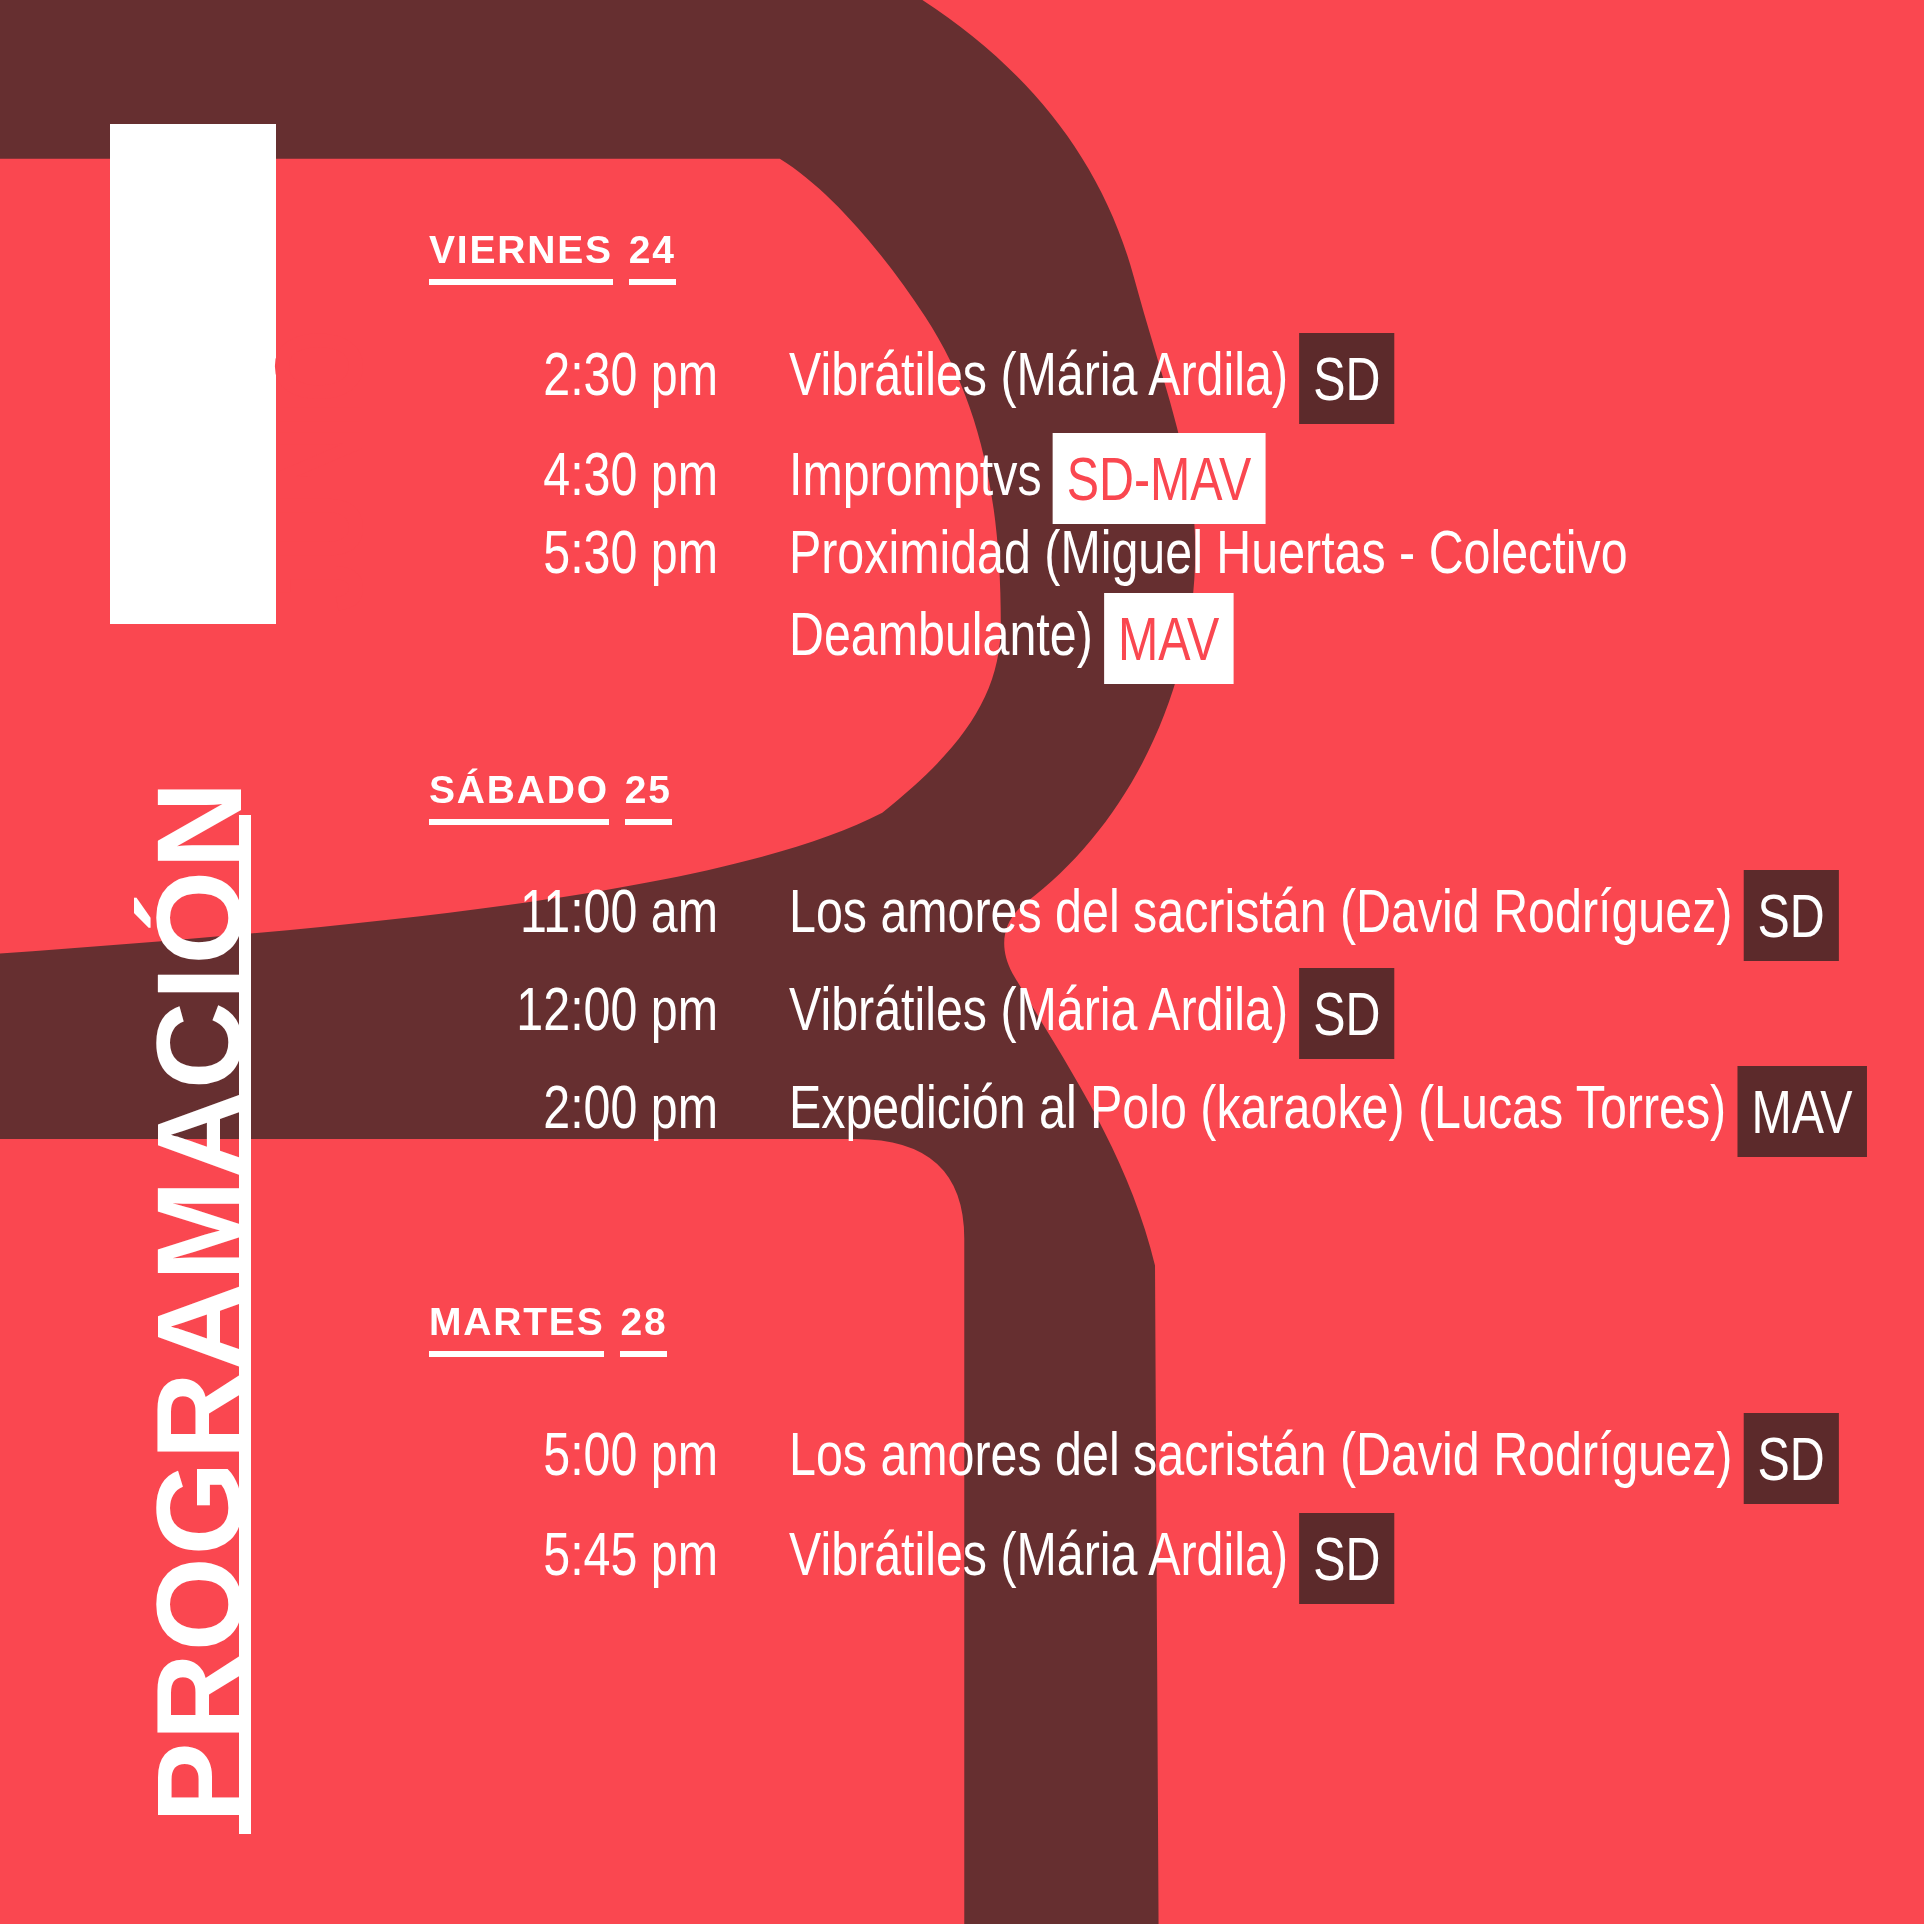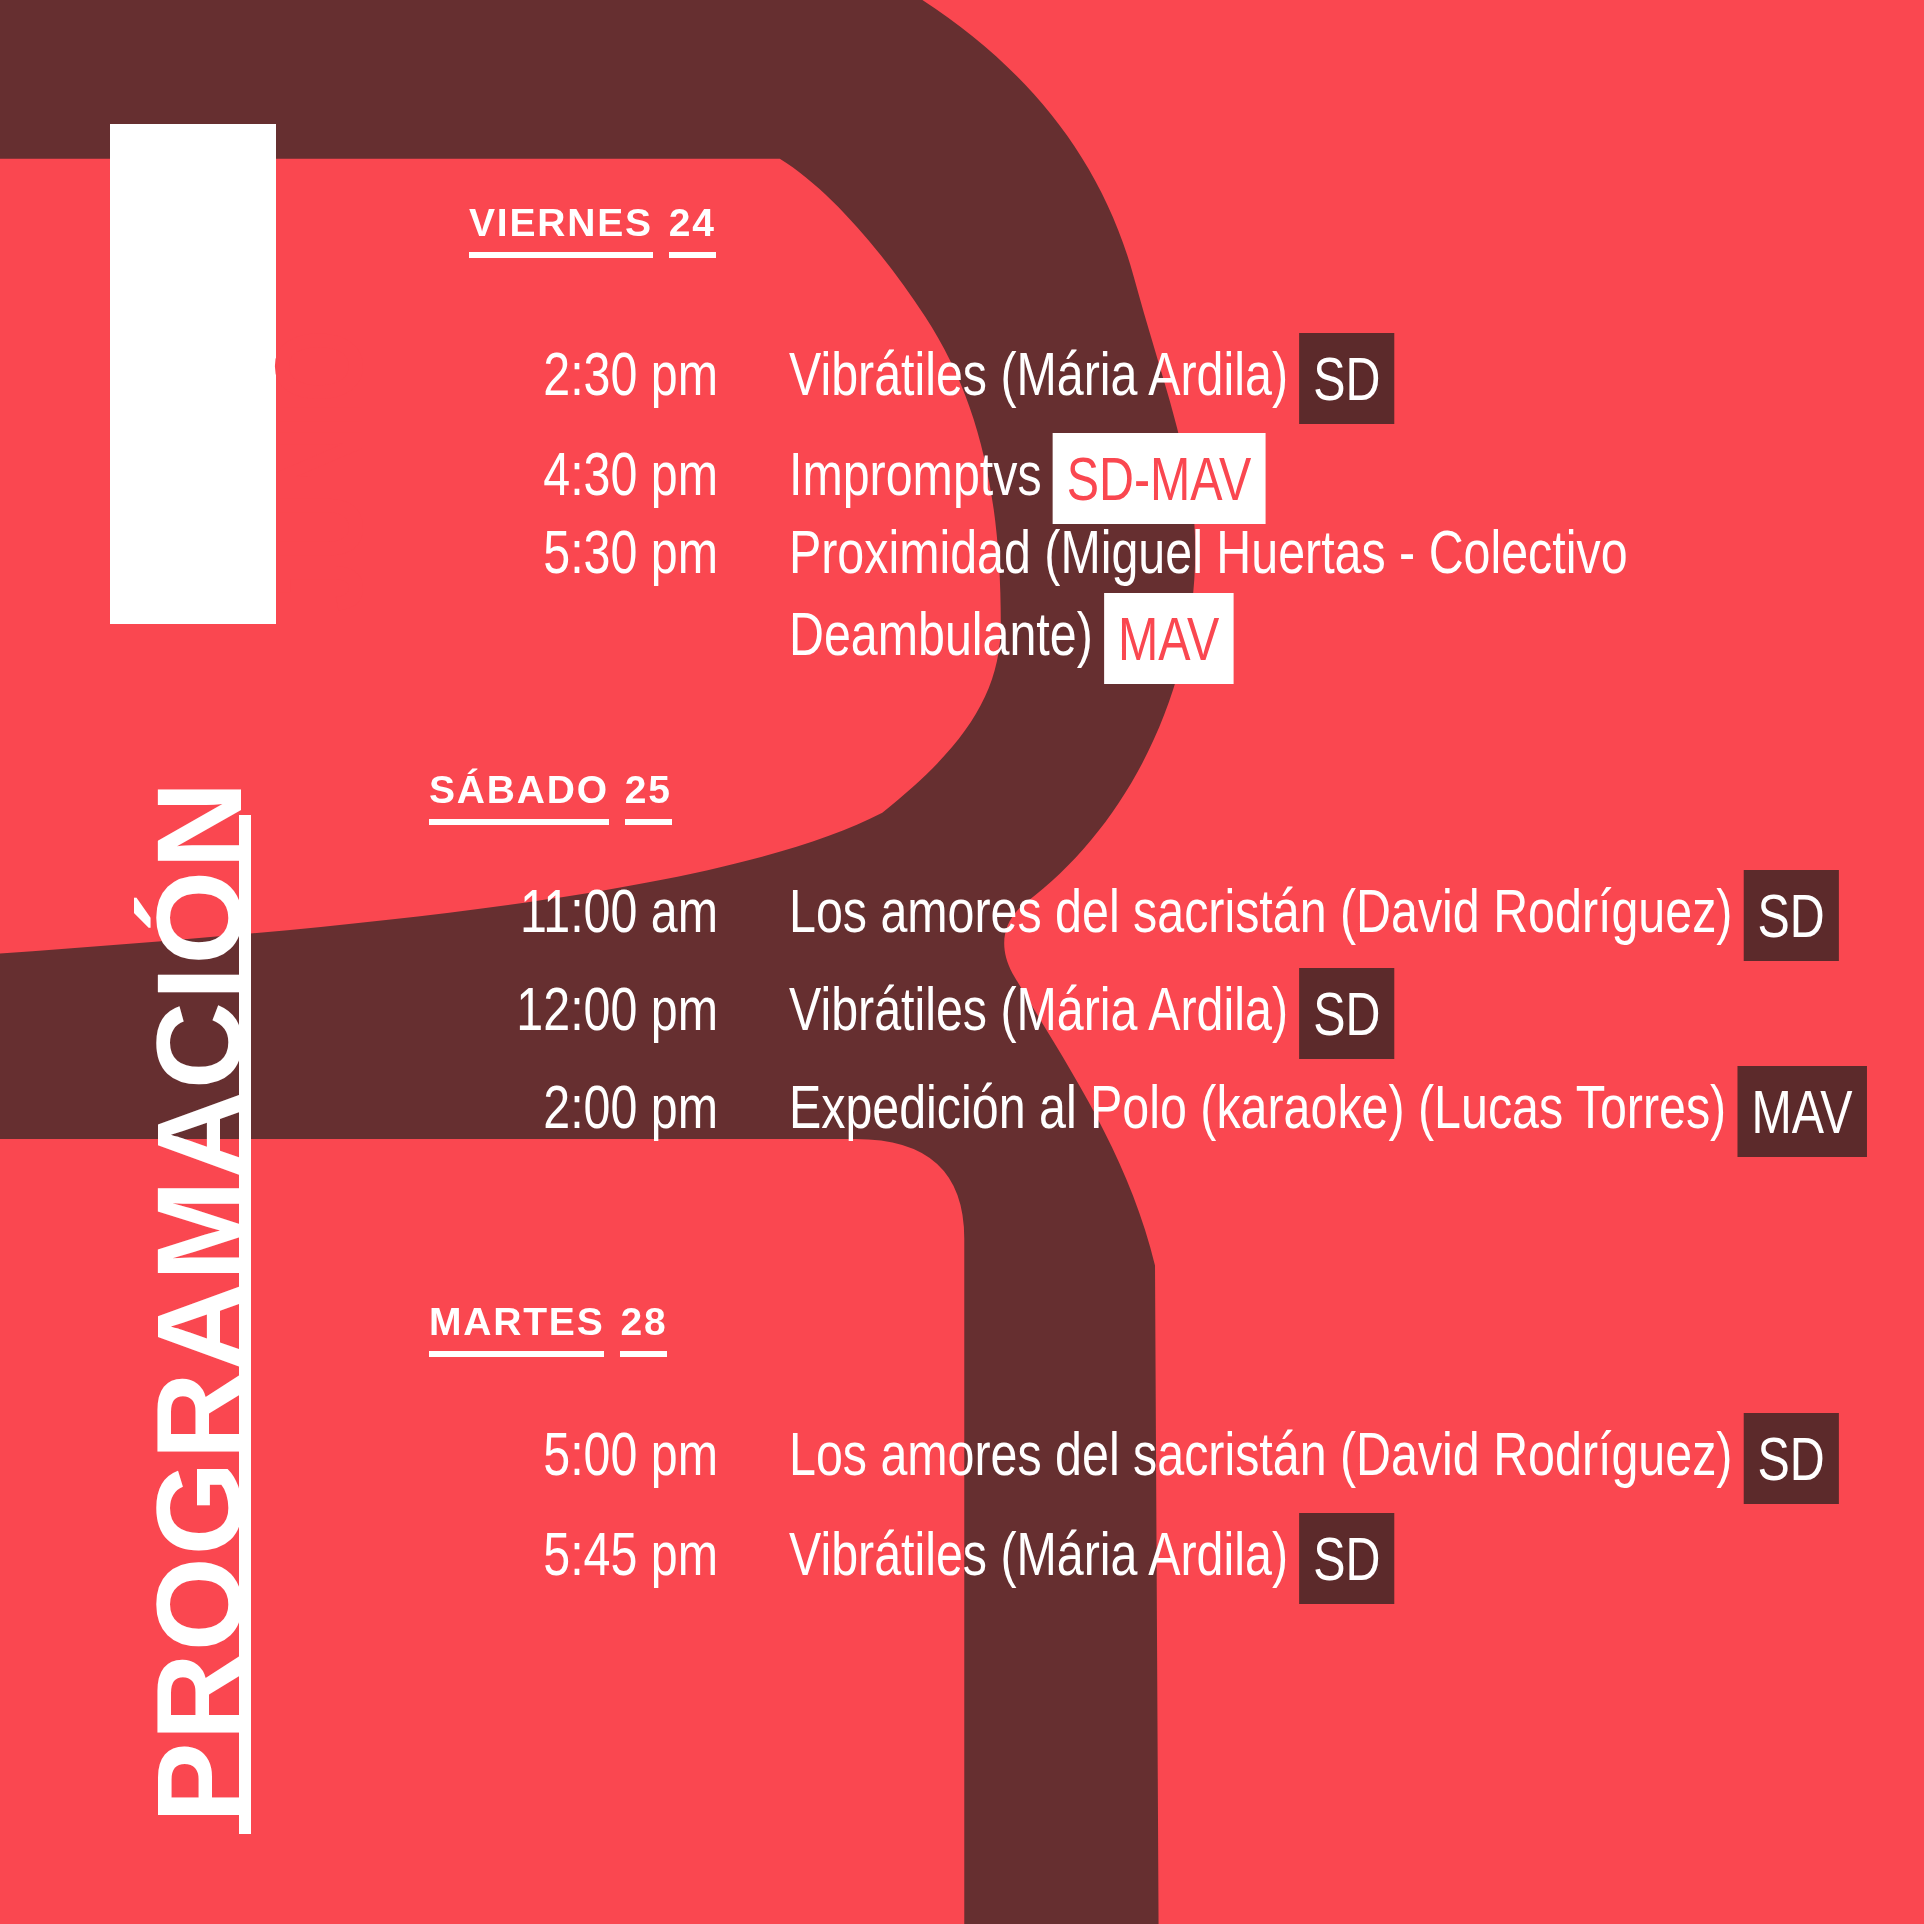--- a/index.html
+++ b/index.html
@@ -102,21 +102,21 @@
   </svg>
 
   <div id="junio-box">
     <div id="junio-text">JUNIO</div>
   </div>
 
   <div id="prog-text">PROGRAMACIÓN</div>
   <div id="prog-rule"></div>
 
   <div id="schedule">
-      <div class="day-heading" style="top: 197px; margin-left: 40px;">
+      <div class="day-heading" style="top: 224px;">
       <span class="seg">VIERNES</span><span class="gap"></span><span class="seg">24</span>
     </div>
       <div class="event-row" style="top: 333px;">
       <div class="event-time">2:30 pm</div>
       <div class="event-title"><span>Vibrátiles (Mária Ardila)</span><span class="badge dark">SD</span></div>
     </div>
       <div class="event-row" style="top: 433px;">
       <div class="event-time">4:30 pm</div>
       <div class="event-title"><span>Impromptvs</span><span class="badge light">SD-MAV</span></div>
     </div>

